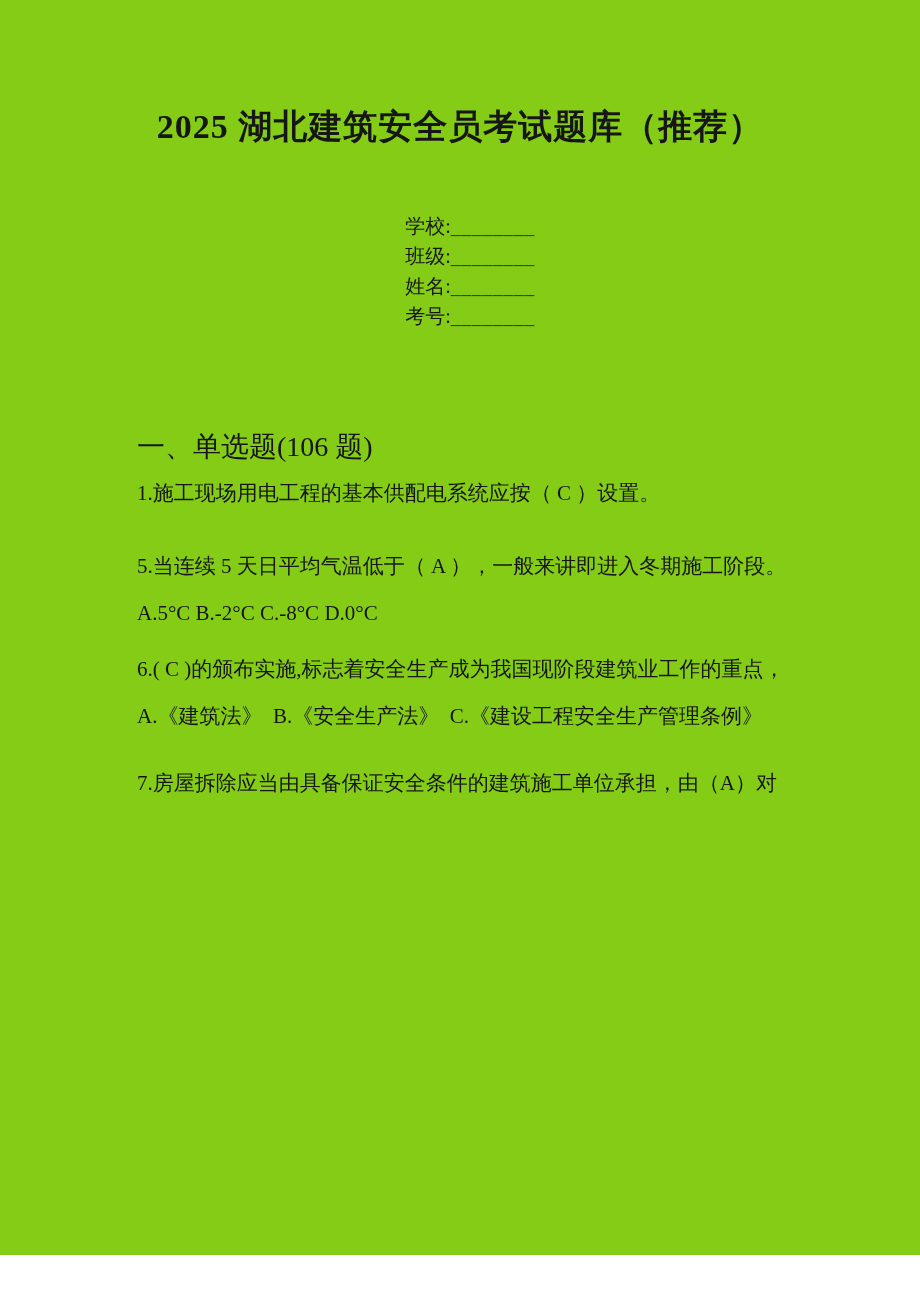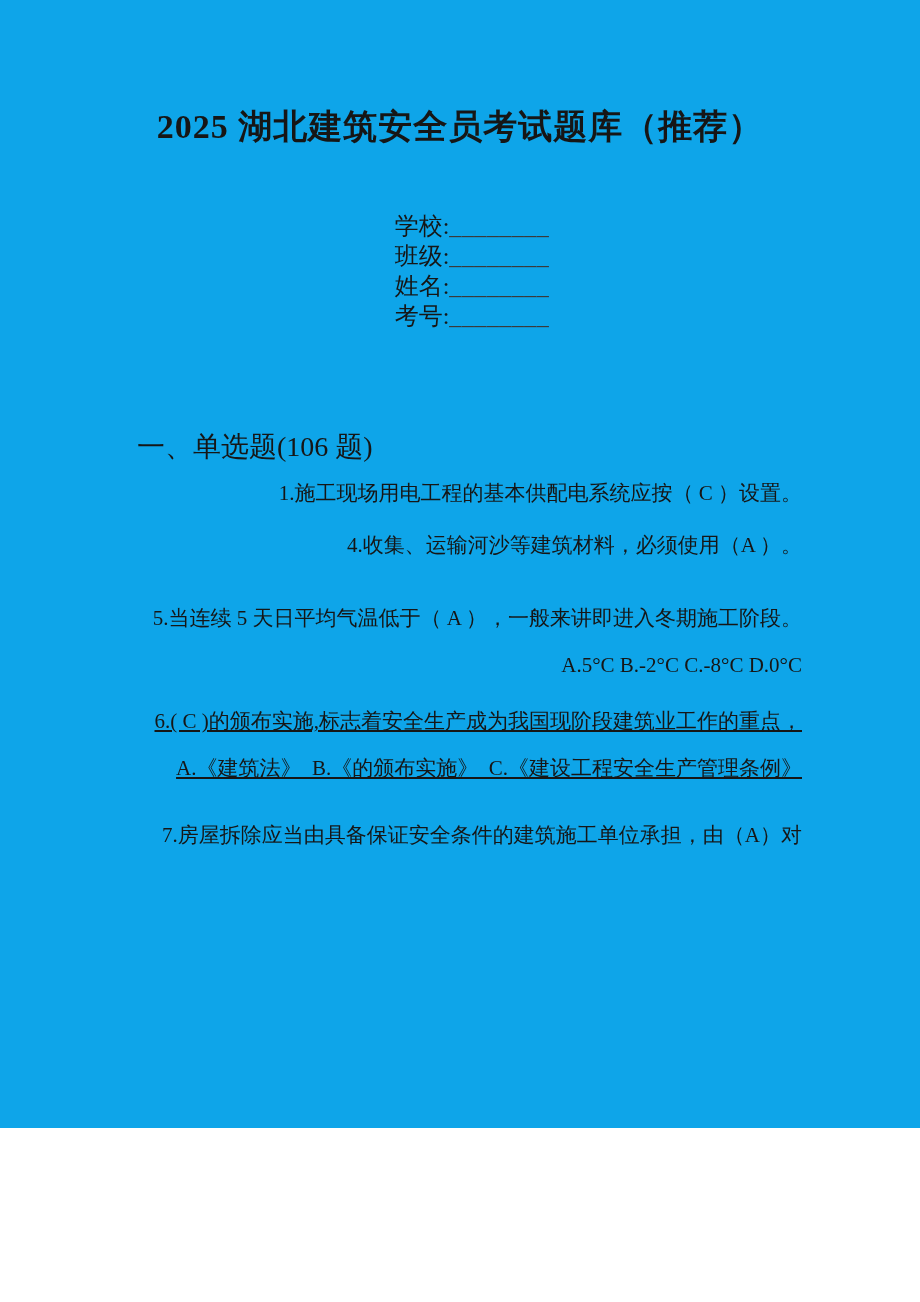--- a/index.html
+++ b/index.html
@@ -1,38 +1,38 @@
 <!DOCTYPE html>
 <html><head>
 <meta charset="utf-8">
 <style>
   html, body { margin: 0; padding: 0; background: #ffffff; }
   .page {
     position: relative;
     width: 920px;
-    height: 1128px;
-    background: #0ea5e9;
+    height: 1255px;
+    background: #84cc16;
     overflow: hidden;
     font-family: "Liberation Serif", "DejaVu Serif", serif;
     color: #161616;
     box-sizing: border-box;
   }
   .doc-title {
     padding-top: 102px;
     text-align: center;
     font-size: 34px;
     line-height: 1.45;
     font-weight: bold;
     letter-spacing: 1px;
     white-space: pre-wrap;
   }
   .info-line {
     margin-top: 30px;
     text-align: center;
-    font-size: 24px;
+    font-size: 20px;
     line-height: 30px;
     white-space: pre-wrap;
   }
   .info-field { display: inline-block; margin: 0 11px; }
   .info-field .blank { letter-spacing: 0.5px; color: #3a3a3a; }
   .content {
     padding-left: 137px;
     padding-right: 118px;
   }
   .section-header {
@@ -40,25 +40,24 @@
     font-size: 28px;
     line-height: 47px;
     white-space: pre-wrap;
   }
   .question { margin: 0; }
   .question p.line {
     margin: 0;
     font-size: 21px;
     line-height: 47px;
     white-space: pre-wrap;
-    text-align: right;
   }
   .mt26 { margin-top: 26px; }
   .mt20 { margin-top: 20px; }
-  .mt9  { margin-top: 9px; text-decoration: underline; }
+  .mt9  { margin-top: 9px; }
   .mt7  { margin-top: 7px; }
   .mt5  { margin-top: 5px; }
 </style>
 </head>
 <body>
 
 <div class="page">
 
   <div class="doc-title">2025 湖北建筑安全员考试题库（推荐）</div>
 
@@ -73,31 +72,30 @@
 
     <div class="section-header">一、单选题(106 题)</div>
 
     <div class="question">
       <p class="line">1.施工现场用电工程的基本供配电系统应按（ C ）设置。</p>
     </div>
 
 
 
     <div class="question mt5">
-      <p class="line">4.收集、运输河沙等建筑材料，必须使用（A ）。</p>
     </div>
 
     <div class="question mt26">
       <p class="line">5.当连续 5 天日平均气温低于（ A ），一般来讲即进入冬期施工阶段。</p>
       <p class="line">A.5°C B.-2°C C.-8°C D.0°C</p>
     </div>
 
     <div class="question mt9">
       <p class="line">6.( C )的颁布实施,标志着安全生产成为我国现阶段建筑业工作的重点，</p>
-      <p class="line">A.《建筑法》  B.《的颁布实施》  C.《建设工程安全生产管理条例》</p>
+      <p class="line">A.《建筑法》  B.《安全生产法》  C.《建设工程安全生产管理条例》</p>
     </div>
 
     <div class="question mt20">
       <p class="line">7.房屋拆除应当由具备保证安全条件的建筑施工单位承担，由（A）对</p>
     </div>
 
   </div>
 
 </div>
 

